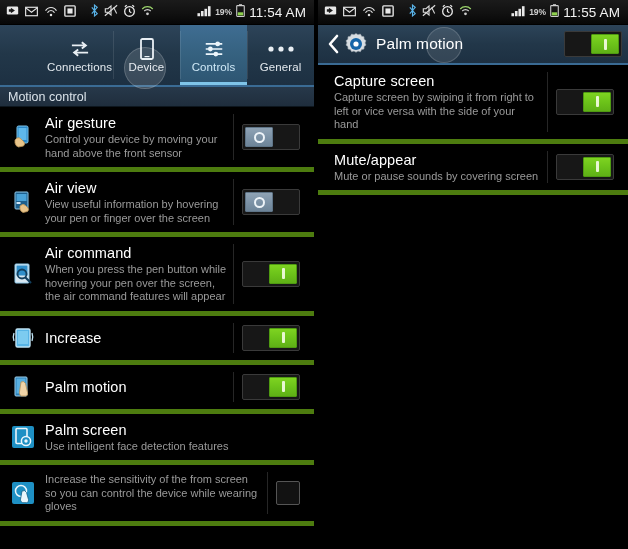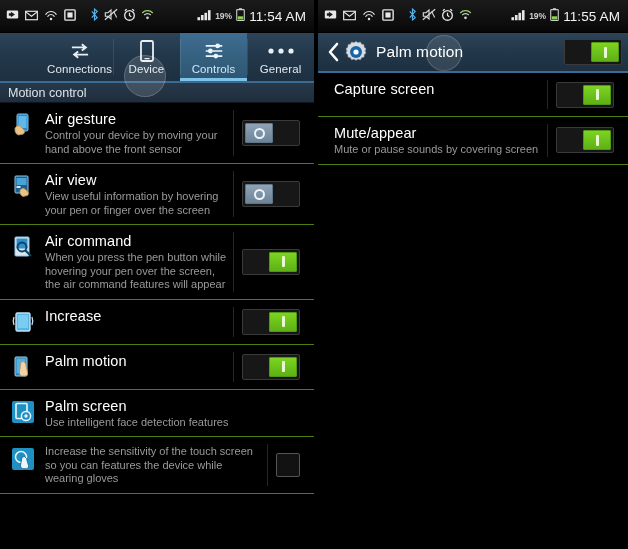--- a/index.html
+++ b/index.html
@@ -10,39 +10,39 @@
     overflow: hidden;
   }
   .screens { display: flex; width: 628px; height: 549px; }
   .phone { position: relative; height: 549px; background: #000; overflow: hidden; }
   .phone.left  { width: 314px; }
   .gutter { width: 4px; height: 549px; background: #000; }
   .phone.right { width: 310px; }
 
   
   .statusbar {
-    height: 33px; width: 100%;
+    height: 25px; width: 100%;
     background: linear-gradient(to bottom,#1b1b1b 0%,#111 55%,#070707 100%);
     display: flex; align-items: center;
     padding: 0 4px 0 6px;
     border-bottom: 1px solid #000;
   }
   .sb-left { display: flex; align-items: center; gap: 6px; flex: 0 0 auto; }
   .sb-mid  { display: flex; align-items: center; gap: 5px; margin-left: 14px; }
   .sb-right { margin-left: auto; display: flex; align-items: center; gap: 4px; padding-right: 4px;}
   .sb-ico { display: block; }
   .sb-time {
     color: #f2f2f2; font-size: 13.5px; letter-spacing: .1px;
     font-family: "Liberation Sans", sans-serif;
   }
   .batt-pct { color: #cfcfcf; font-size: 8.5px; font-weight: bold; }
 
   
   .tabbar {
-    display: flex; height: 50px; width: 100%;
+    display: flex; height: 62px; width: 100%;
     background: linear-gradient(to bottom,#2d4459 0%,#223749 48%,#1d3042 100%);
     border-bottom: 2px solid #3a6b94;
     position: relative;
     padding-left: 46px;
   }
   .tab {
     flex: 1 1 0; display: flex; flex-direction: column;
     align-items: center; justify-content: center; gap: 1px;
     position: relative;
   }
@@ -72,23 +72,23 @@
     height: 20px; width: 100%;
     background: linear-gradient(to bottom,#27384a 0%,#1f2e3d 100%);
     display: flex; align-items: center; padding-left: 8px;
     border-bottom: 1px solid #0d161e;
   }
   .sec-header span { font-size: 12.5px; color: #dbe3ea; }
 
   
   .list { width: 100%; background: #000; }
   .row {
-    display: flex; 
+    display: flex; align-items: center;
     padding: 7px 14px 7px 8px;
-    border-bottom: 1px solid #4d7c0f;
+    border-bottom: 5px solid #4d7c0f;
     min-height: 44px;
   }
   .row-ico {
     width: 30px; min-width: 30px; height: 30px;
     display: flex; align-items: center; justify-content: center;
     margin-right: 7px;
   }
   .row-text { flex: 1 1 auto; padding-right: 6px; min-width: 0; }
   .row-title {
     font-size: 14.5px; color: #ffffff; line-height: 18px; letter-spacing: .1px;
@@ -411,21 +411,21 @@
 
       <div class="row">
         <div class="row-ico">
           <svg width="26" height="26" viewBox="0 0 26 26">
             <rect x="2" y="2" width="22" height="22" rx="2" fill="#1e90c4"></rect>
             <circle cx="11" cy="11" r="5.5" fill="none" stroke="#eaf6fc" stroke-width="1.5"></circle>
             <path d="M12 11 q3 -1.5 4.5 1.5 l2 7 q0.8 2.6 -1.8 3.2 l-4 0 q-2 -0.7 -2.3 -2.8 z" fill="#eaf6fc" stroke="#0e5d85" stroke-width=".8"></path>
           </svg>
         </div>
         <div class="row-text">
-          <div class="row-sub">Increase the sensitivity of the touch screen so you can features the device while wearing gloves</div>
+          <div class="row-sub">Increase the sensitivity of the from screen so you can control the device while wearing gloves</div>
         </div>
         <div class="row-ctrl">
           <div class="cbx"></div>
         </div>
       </div>
 
     </div>
   </div>
 
   <div class="gutter"></div>
@@ -531,20 +531,21 @@
             </div>
         </div>
       </div>
     </div>
 
     <div class="list">
 
       <div class="row">
         <div class="row-text" style="padding-left:8px;">
           <div class="row-title">Capture screen</div>
+          <div class="row-sub">Capture screen by swiping it from right to left or vice versa with the side of your hand</div>
         </div>
         <div class="row-ctrl">
           <div class="sw on">
             <div class="thumb">
                 <div class="glyph-bar"></div>
               </div>
           </div>
         </div>
       </div>
 

